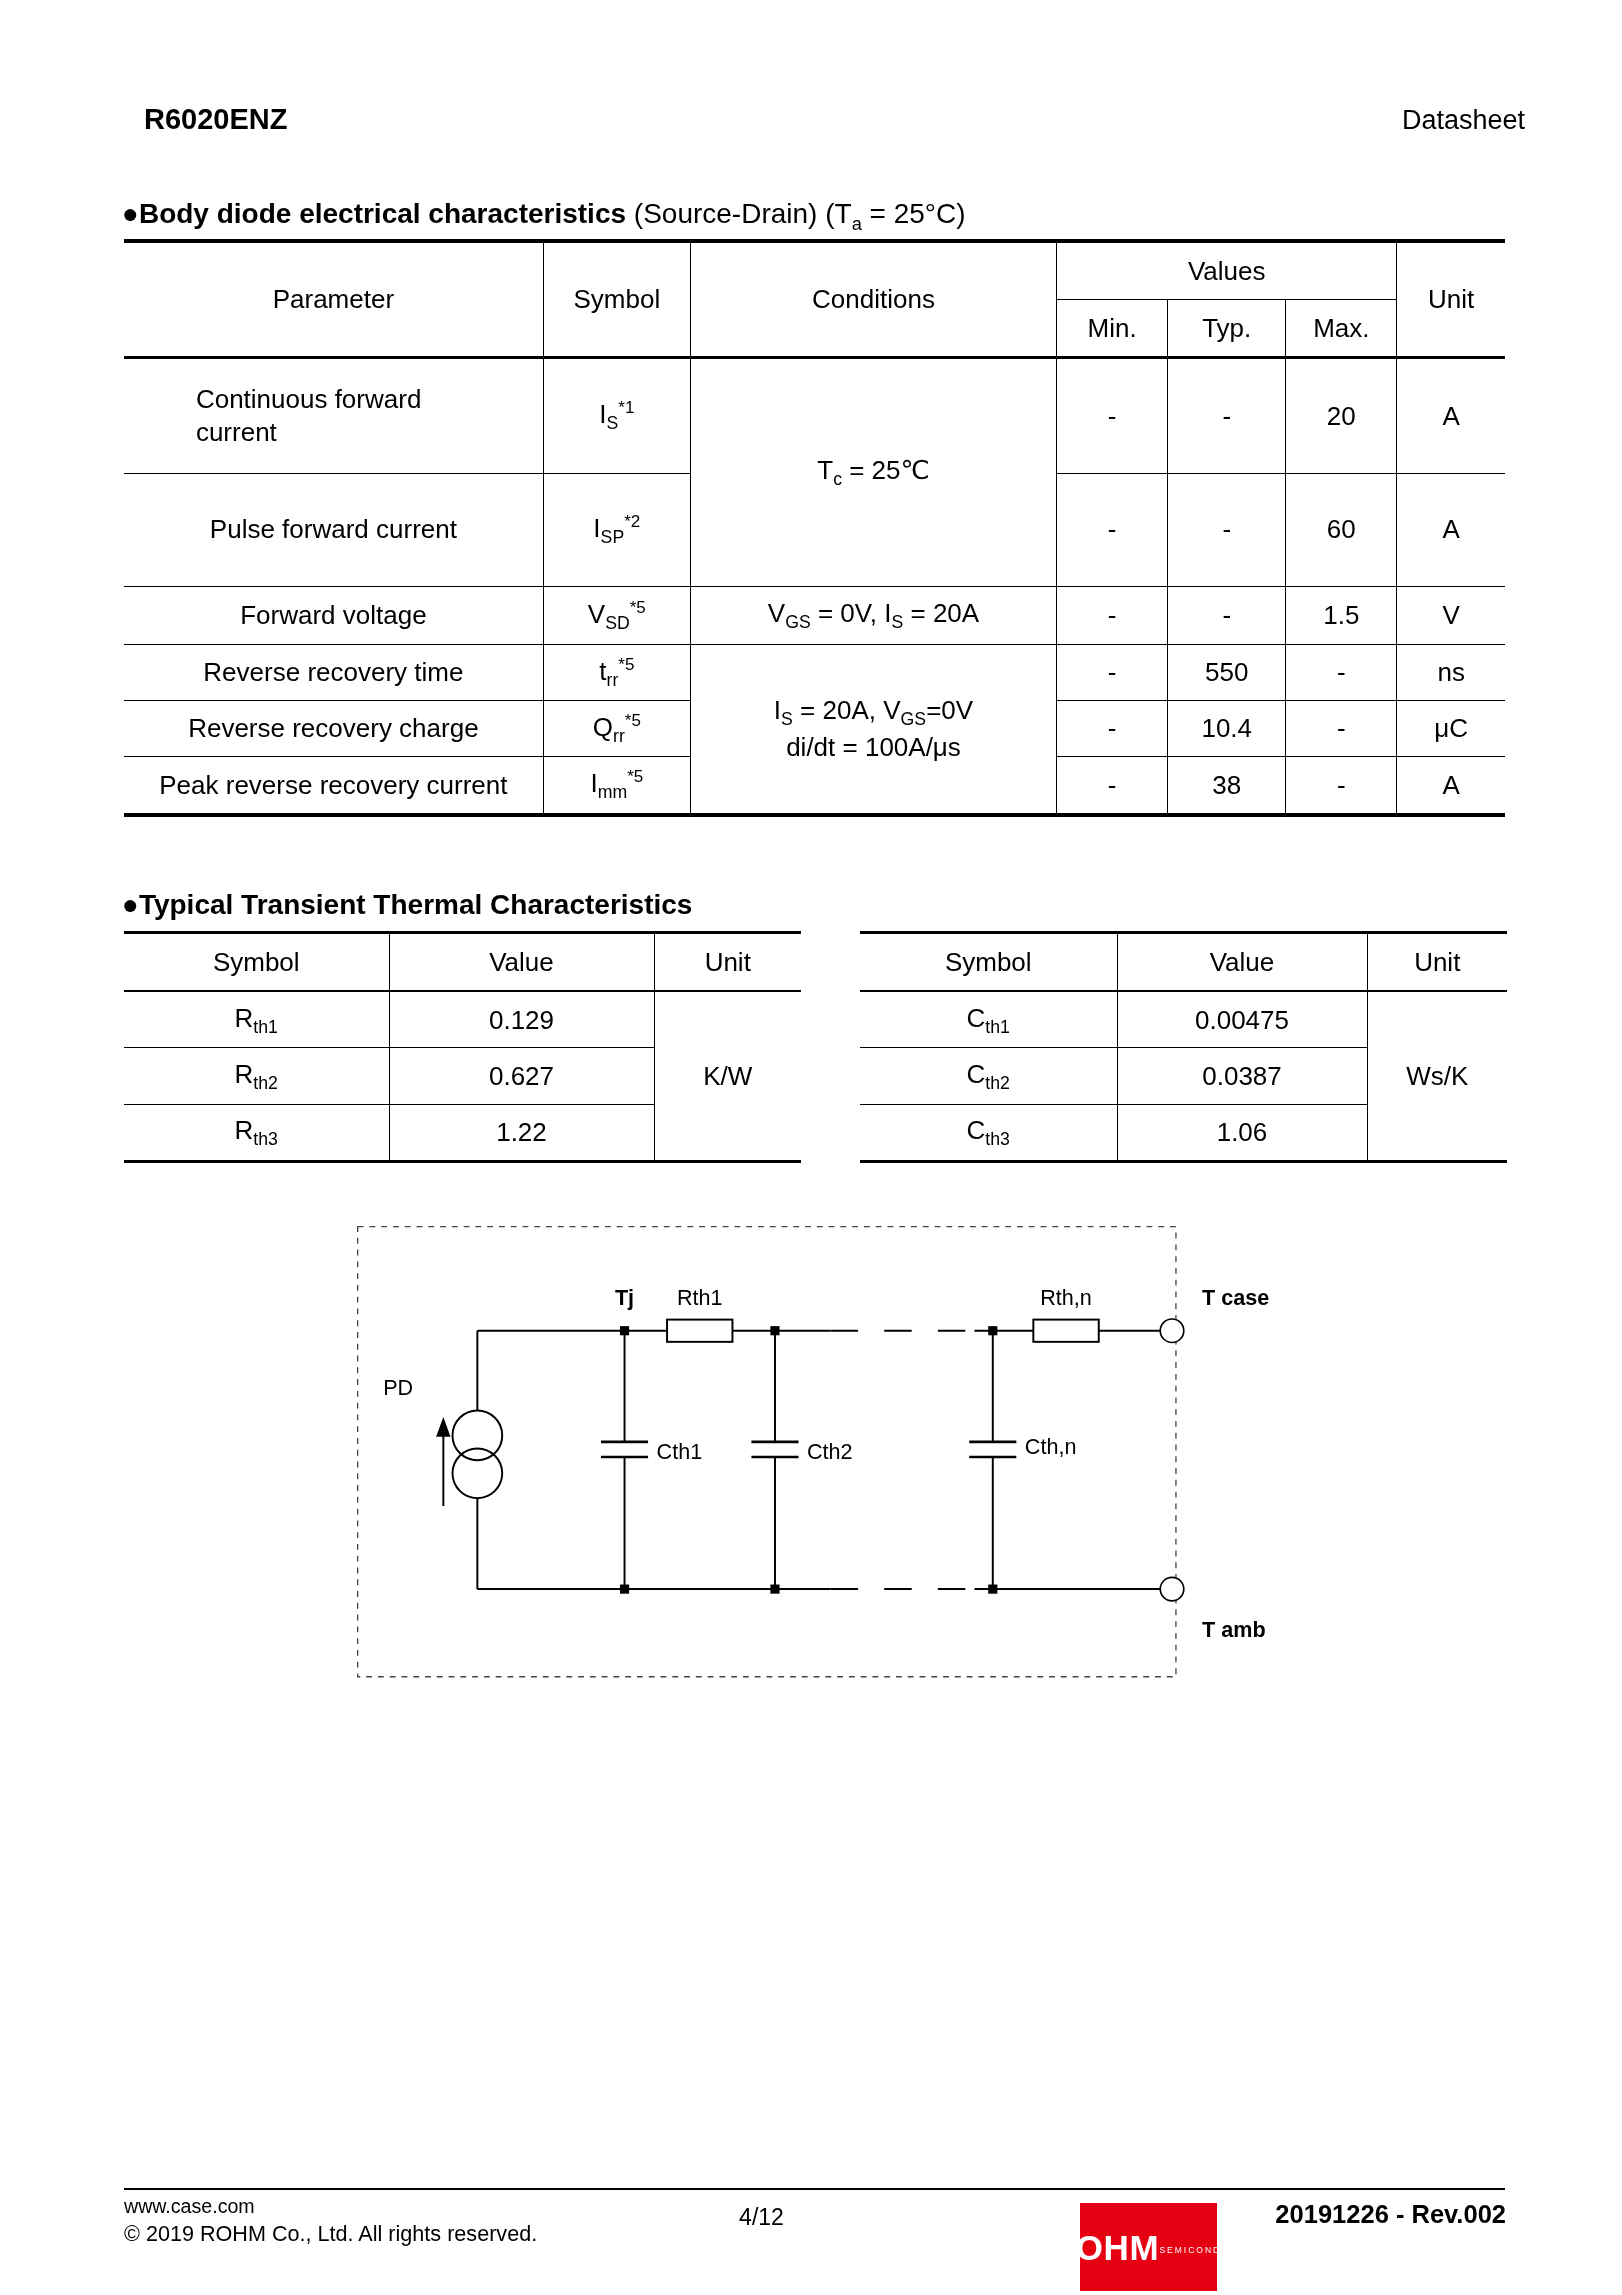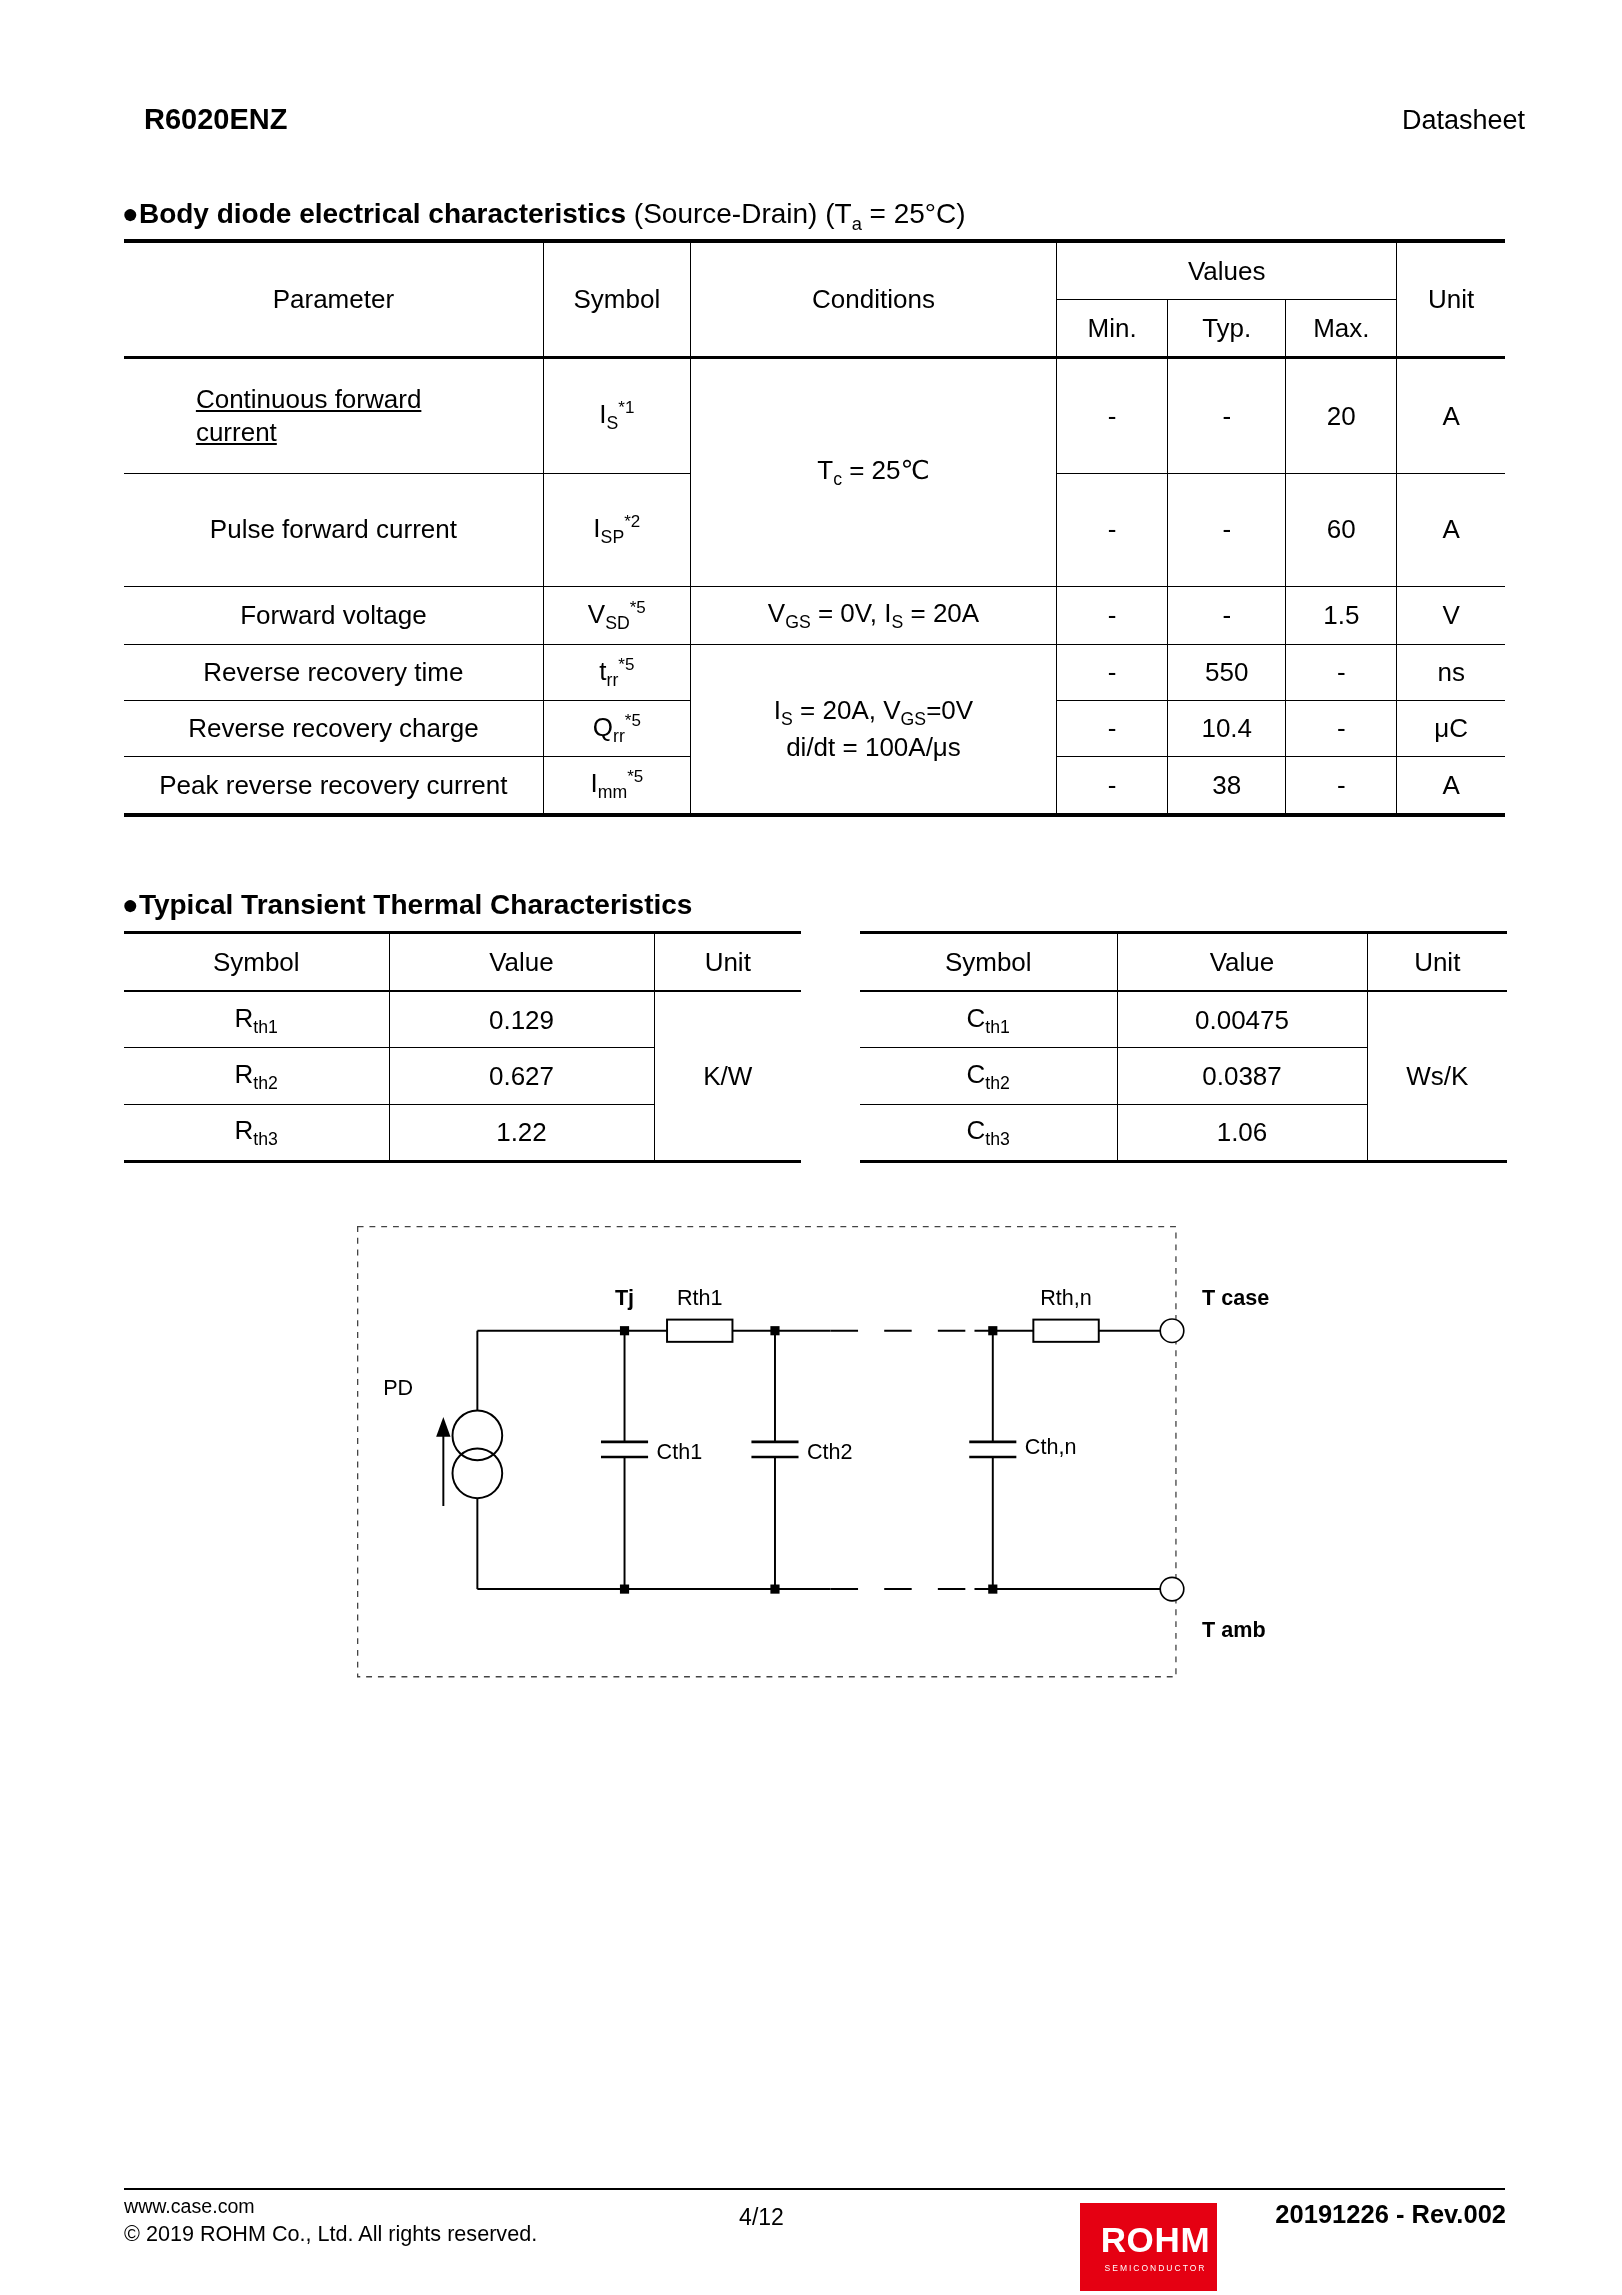--- a/index.html
+++ b/index.html
@@ -26,41 +26,41 @@
              border-top:4.6px solid #000; border-bottom:4.6px solid #000; }
   table.t1 td.hb { border-bottom-width:3.3px; }
   table.t2 { position:absolute; top:931px;
              border-top:3.9px solid #000; border-bottom:3.9px solid #000; }
   table.t2 td.hb { border-bottom-width:2.6px; }
   .t2L { left:124px;  width:677px; }
   .t2R { left:860px; width:647px; }
   td.pl   { text-align:left; padding-left:9.2px; }
   td.cond { text-align:left; padding-left:11.8px; }
   .pw  { display:inline-block; text-align:left; }
-  .pw2 { max-width:275px;text-decoration:underline; }
+  .pw2 { max-width:275px; }
   sub { font-size:17.7px; }
   sup { font-size:17px; }
   tr.hr  td { height:51px; }
   tr.r1  td { height:108px; }
   tr.r2  td { height:107px; }
   tr.r3  td { height:52px; }
   tr.rsm td { height:50px; }
   tr.tr2 td { height:50px; }
   
   .diagram { position:absolute; left:357px; top:1226px; }
   .diagram text { font-family:"Liberation Sans","DejaVu Sans",sans-serif; font-size:33px; fill:#000; }
   .diagram text.bold { font-weight:bold; }
   
   .f-line { position:absolute; left:124px; top:2188px; width:1381px; height:2px; background:#000; }
   .f-site { position:absolute; left:124px; top:2195px; font-size:19.6px; }
   .f-copy { position:absolute; left:124px; top:2221px; font-size:21.6px; }
   .f-page { position:absolute; left:696px; top:2204px; width:131px; text-align:center; font-size:23px; }
   .f-rev  { position:absolute; right:116px; top:2200px; font-size:25.5px; font-weight:bold; }
   .logo { position:absolute; left:1080px; top:2203px; width:123px; height:88px;
-          display:flex; flex-direction:column; align-items:center; justify-content:center;padding-left:14px; }
+          display:flex; flex-direction:row; align-items:center; justify-content:center;padding-left:14px; }
   .logo-main { color:#fff; font-weight:bold; font-size:35px; letter-spacing:0.7px; line-height:1; margin-top:1.3px; }
   .logo-sub  { color:#fff; font-size:8.5px; letter-spacing:2px; margin-top:6.5px; }
 </style>
 </head>
 <body>
 
 <div class="page">
 
   <div class="hdr">
     <span class="hdr-left">R6020ENZ</span>

